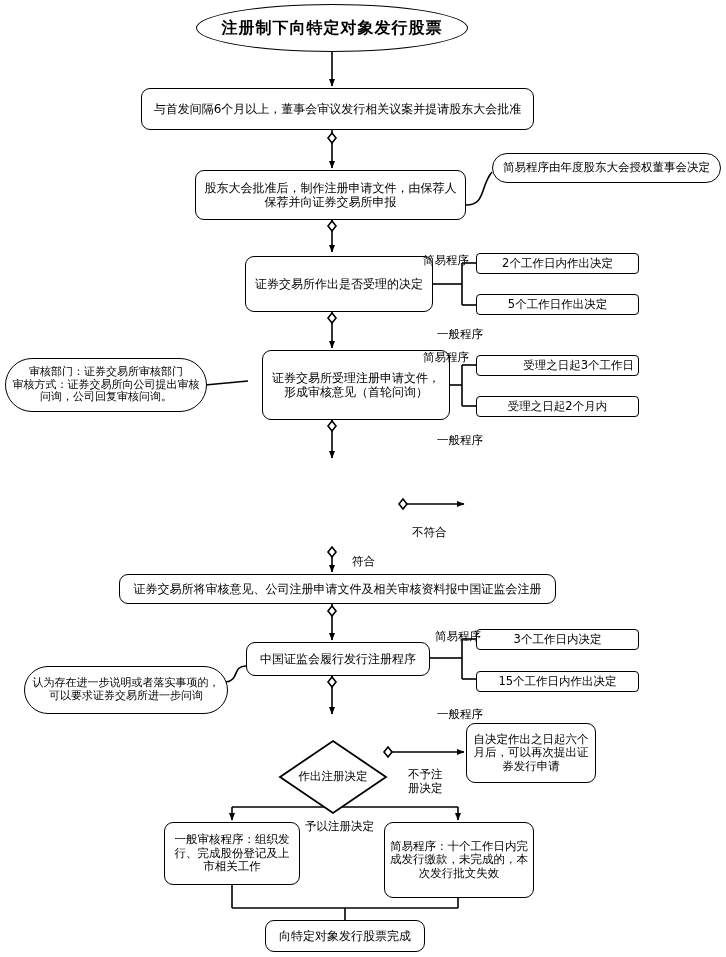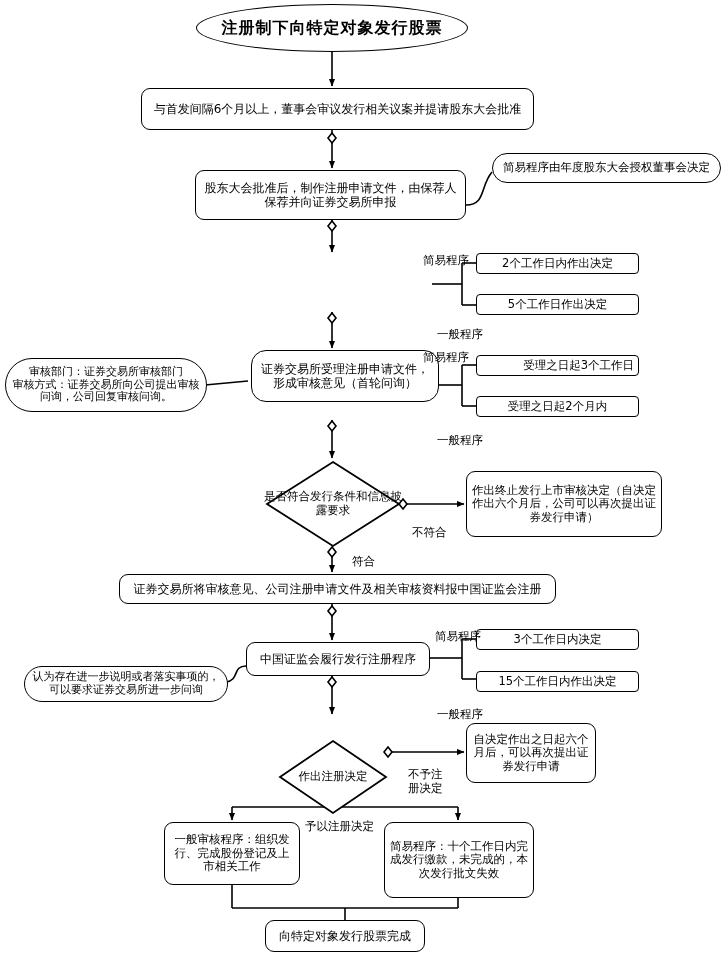--- a/index.html
+++ b/index.html
@@ -162,35 +162,38 @@
   </div>
 
   <div class="node pill t115" style="left:492px; top:153px; width:229px; height:30px;">
     <span>简易程序由年度股东大会授权董事会决定</span>
   </div>
 
   <div class="node rbox t12" style="left:195px; top:170px; width:271px; height:50px;">
     <span>股东大会批准后，制作注册申请文件，由保荐人保荐并向证券交易所申报</span>
   </div>
 
+  <div class="node rbox t12" style="left:245px; top:256px; width:188px; height:56px;">
+    <span>证券交易所作出是否受理的决定</span>
+  </div>
 
   <div class="node sbox t115" style="left:476px; top:253px; width:163px; height:21px;">
     <span>2个工作日内作出决定</span>
   </div>
   <div class="node sbox t115" style="left:476px; top:294px; width:163px; height:21px;">
     <span>5个工作日作出决定</span>
   </div>
   <div class="edge-label t115" style="left:423px; top:240px;">
     <span>简易程序</span>
   </div>
   <div class="edge-label t115" style="left:437px; top:314px;">
     <span>一般程序</span>
   </div>
 
-  <div class="node rbox t12" style="left:251px; top:350px; width:188px; height:52px;border-radius:15px;">
+  <div class="node rbox t12" style="left:262px; top:350px; width:188px; height:70px;">
     <span>证券交易所受理注册申请文件，形成审核意见（首轮问询）</span>
   </div>
 
   <div class="node pill t11" style="left:5px; top:358px; width:202px; height:54px; white-space:pre-line;">
     <span>审核部门：证券交易所审核部门
 审核方式：证券交易所向公司提出审核问询，公司回复审核问询。</span>
   </div>
 
   <div class="node sbox t115" style="left:476px; top:355px; width:163px; height:21px;justify-content:flex-end;">
     <span>受理之日起3个工作日</span>
@@ -198,48 +201,37 @@
   <div class="node sbox t115" style="left:476px; top:396px; width:163px; height:21px;">
     <span>受理之日起2个月内</span>
   </div>
   <div class="edge-label t115" style="left:423px; top:337px;">
     <span>简易程序</span>
   </div>
   <div class="edge-label t115" style="left:437px; top:420px;">
     <span>一般程序</span>
   </div>
 
-  <div class="diamond" style="left:265px; top:460px; width:136px; height:88px;">
-    <svg class="shape" viewBox="0 0 136 88" xmlns="http://www.w3.org/2000/svg">
-      <polygon points="68,2 134,44 68,86 2,44" fill="#fff" stroke="#000" stroke-width="1.8"></polygon>
-    </svg>
-    <div class="dlabel t115">
-      <span style="display:block; width:148px; white-space:normal;">是否符合发行条件和信息披露要求</span>
-    </div>
-  </div>
   <div class="edge-label t115" style="left:412px; top:512px;">
     <span>不符合</span>
   </div>
   <div class="edge-label t115" style="left:352px; top:541px;">
     <span>符合</span>
   </div>
 
-  <div class="node rbox t115" style="left:466px; top:471px; width:196px; height:66px;">
-    <span>作出终止发行上市审核决定（自决定作出六个月后，公司可以再次提出证券发行申请）</span>
-  </div>
 
   <div class="node rbox t12" style="left:119px; top:574px; width:437px; height:30px;">
     <span>证券交易所将审核意见、公司注册申请文件及相关审核资料报中国证监会注册</span>
   </div>
 
   <div class="node rbox t12" style="left:246px; top:642px; width:184px; height:34px;">
     <span>中国证监会履行发行注册程序</span>
   </div>
 
-  <div class="node pill t11" style="left:24px; top:666px; width:204px; height:36px; white-space:pre-line;justify-content:center;">
+  <div class="node pill t11" style="left:24px; top:666px; width:204px; height:48px; white-space:pre-line;justify-content:center;">
     <span>认为存在进一步说明或者落实事项的，可以要求证券交易所进一步问询</span>
   </div>
 
   <div class="node sbox t115" style="left:476px; top:629px; width:163px; height:21px;">
     <span>3个工作日内决定</span>
   </div>
   <div class="node sbox t115" style="left:476px; top:671px; width:163px; height:21px;">
     <span>15个工作日内作出决定</span>
   </div>
   <div class="edge-label t115" style="left:435px; top:616px;">

